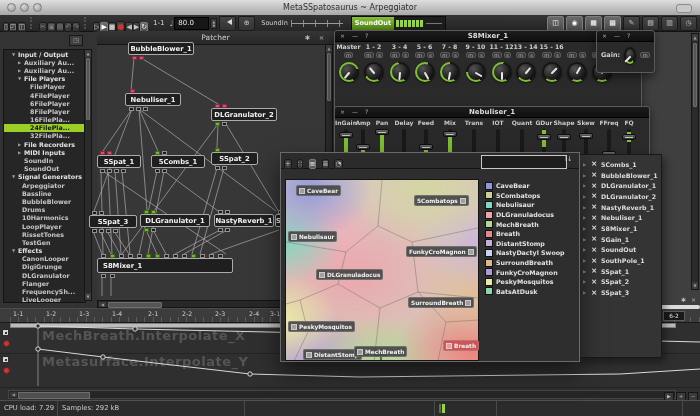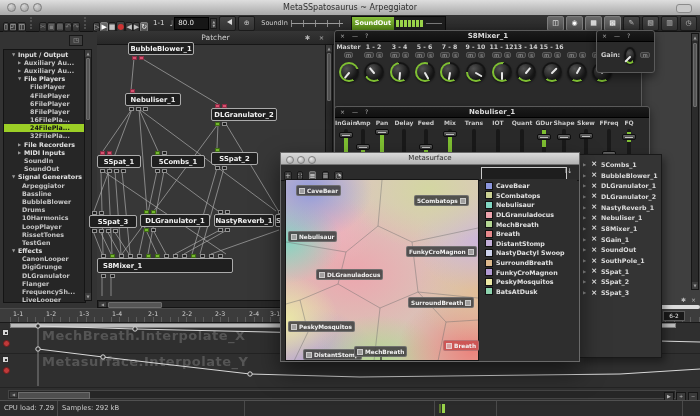--- a/index.html
+++ b/index.html
@@ -1022,28 +1022,20 @@
 
       <div class="doc-row">
         <span class="dtri">▶</span>
         <span class="dx">×</span>
         <span class="dname">SSpat_3</span>
       </div>
     </div>
 
   
   <div class="abs meta-win">
-    <div class="meta-titlebar">
-      <span class="meta-lights">
-        <span class="meta-light"></span>
-        <span class="meta-light"></span>
-        <span class="meta-light"></span>
-      </span>
-      <span class="meta-title">Metasurface</span>
-    </div>
     <div class="meta-toolbar">
       <span>
         <span class="mtb">+</span>
       
         <span class="mtb">∷</span>
       
         <span class="mtb on">≡</span>
       
         <span class="mtb">≣</span>
       

